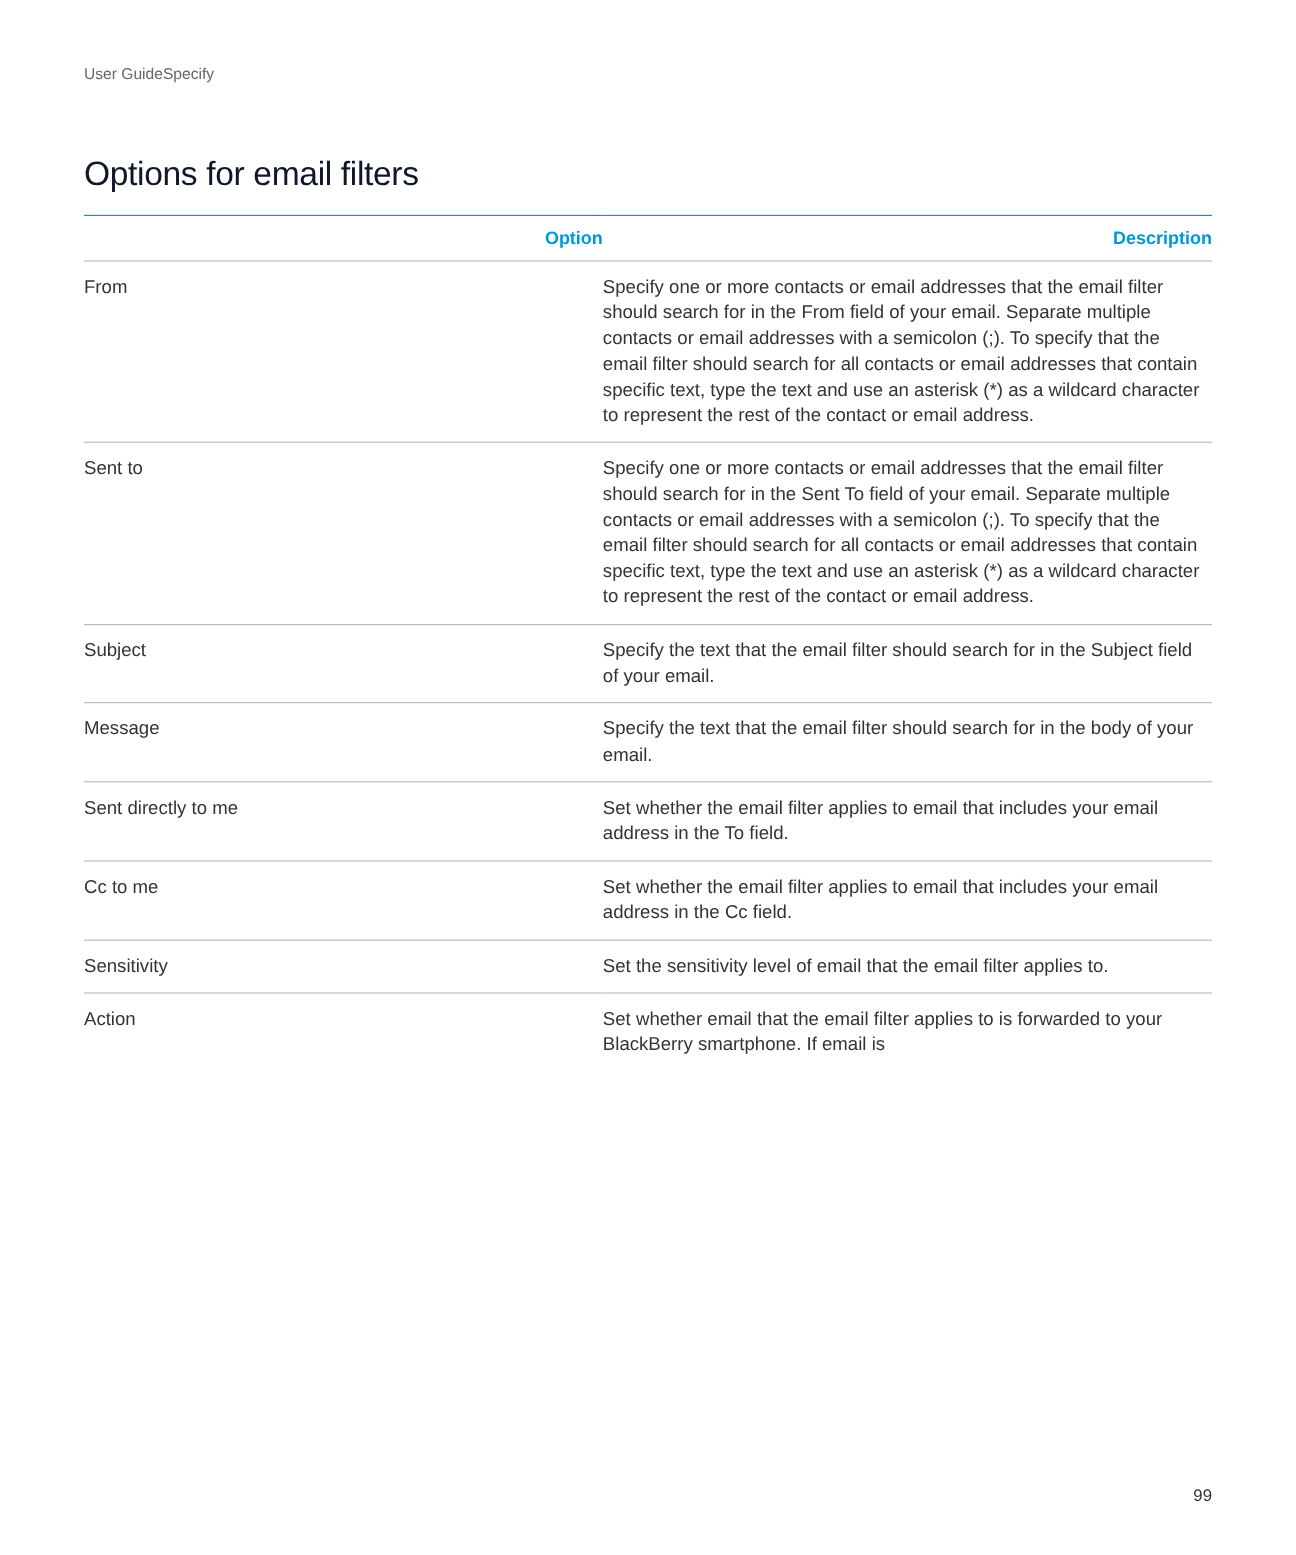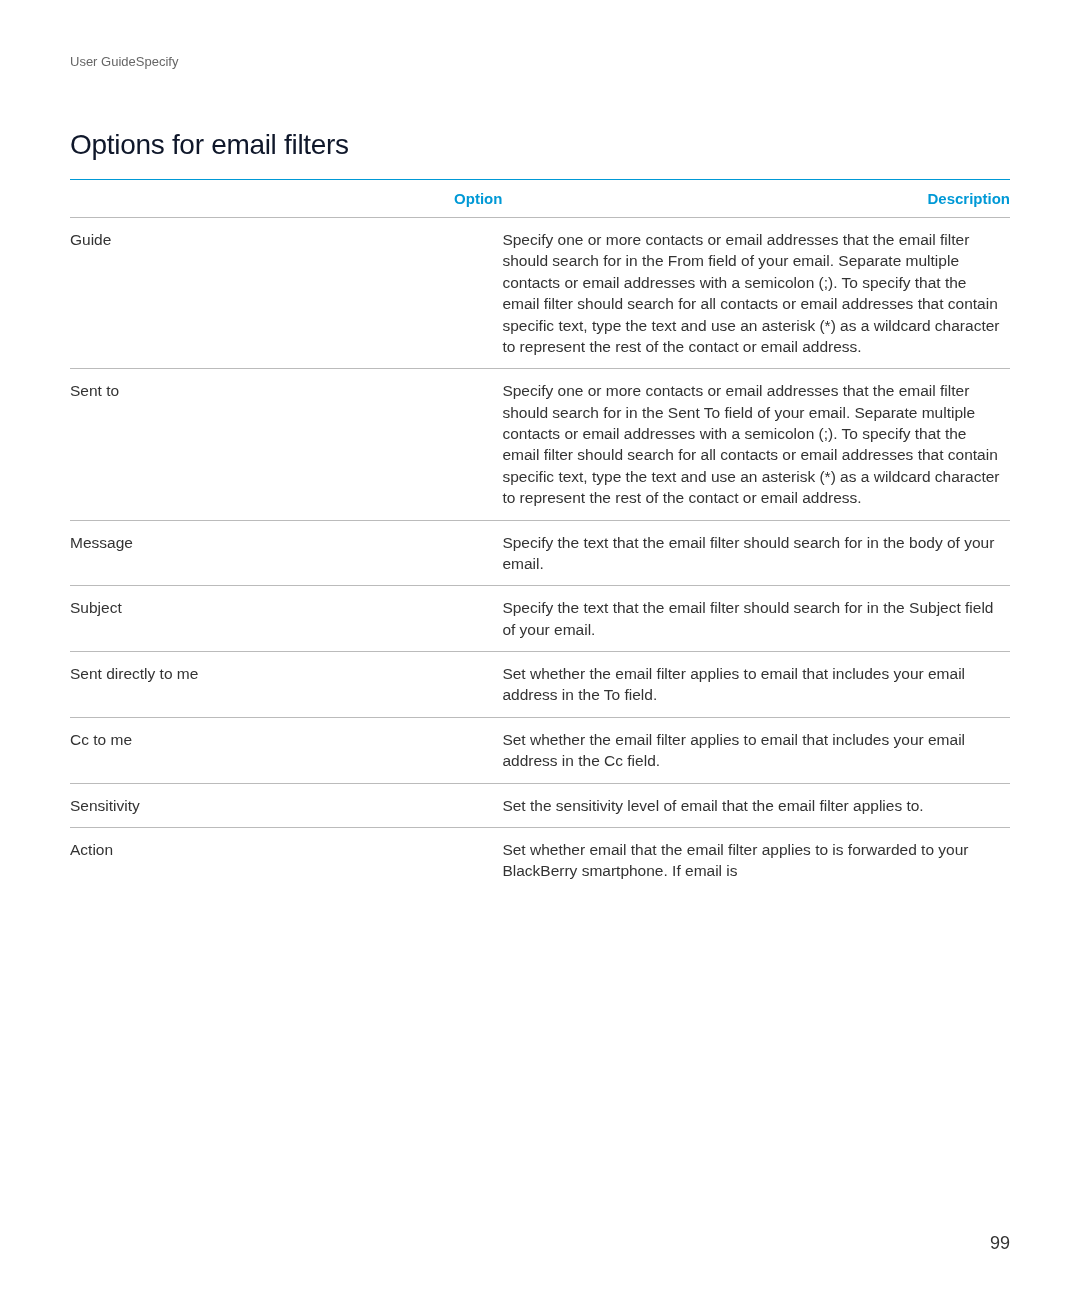--- a/index.html
+++ b/index.html
@@ -60,21 +60,21 @@
     td.option-cell {
       padding-right: 20px;
     }
     tr.last-row td {
       border-bottom: none;
     }
     .page-number {
       position: absolute;
       bottom: 42px;
       right: 70px;
-      font-size: 18px;
+      font-size: 14px;
       color: #333;
       margin-top: 43px;
     }
   </style>
 </head>
 <body>
 
 <div class="header">
   <span>User Guide</span>
   <span>Specify</span>
@@ -84,34 +84,34 @@
 
 <table>
   <thead>
     <tr>
       <th class="col-option">Option</th>
       <th class="col-desc">Description</th>
     </tr>
   </thead>
   <tbody>
     <tr>
-      <td class="option-cell">Guide</td>
+      <td class="option-cell">From</td>
       <td>Specify one or more contacts or email addresses that the email filter should search for in the From field of your email. Separate multiple contacts or email addresses with a semicolon (;). To specify that the email filter should search for all contacts or email addresses that contain specific text, type the text and use an asterisk (*) as a wildcard character to represent the rest of the contact or email address.</td>
     </tr>
     <tr>
       <td class="option-cell">Sent to</td>
       <td>Specify one or more contacts or email addresses that the email filter should search for in the Sent To field of your email. Separate multiple contacts or email addresses with a semicolon (;). To specify that the email filter should search for all contacts or email addresses that contain specific text, type the text and use an asterisk (*) as a wildcard character to represent the rest of the contact or email address.</td>
     </tr>
     <tr>
+      <td class="option-cell">Subject</td>
+      <td>Specify the text that the email filter should search for in the Subject field of your email.</td>
+    </tr>
+    <tr>
       <td class="option-cell">Message</td>
       <td>Specify the text that the email filter should search for in the body of your email.</td>
-    </tr>
-    <tr>
-      <td class="option-cell">Subject</td>
-      <td>Specify the text that the email filter should search for in the Subject field of your email.</td>
     </tr>
     <tr>
       <td class="option-cell">Sent directly to me</td>
       <td>Set whether the email filter applies to email that includes your email address in the To field.</td>
     </tr>
     <tr>
       <td class="option-cell">Cc to me</td>
       <td>Set whether the email filter applies to email that includes your email address in the Cc field.</td>
     </tr>
     <tr>

